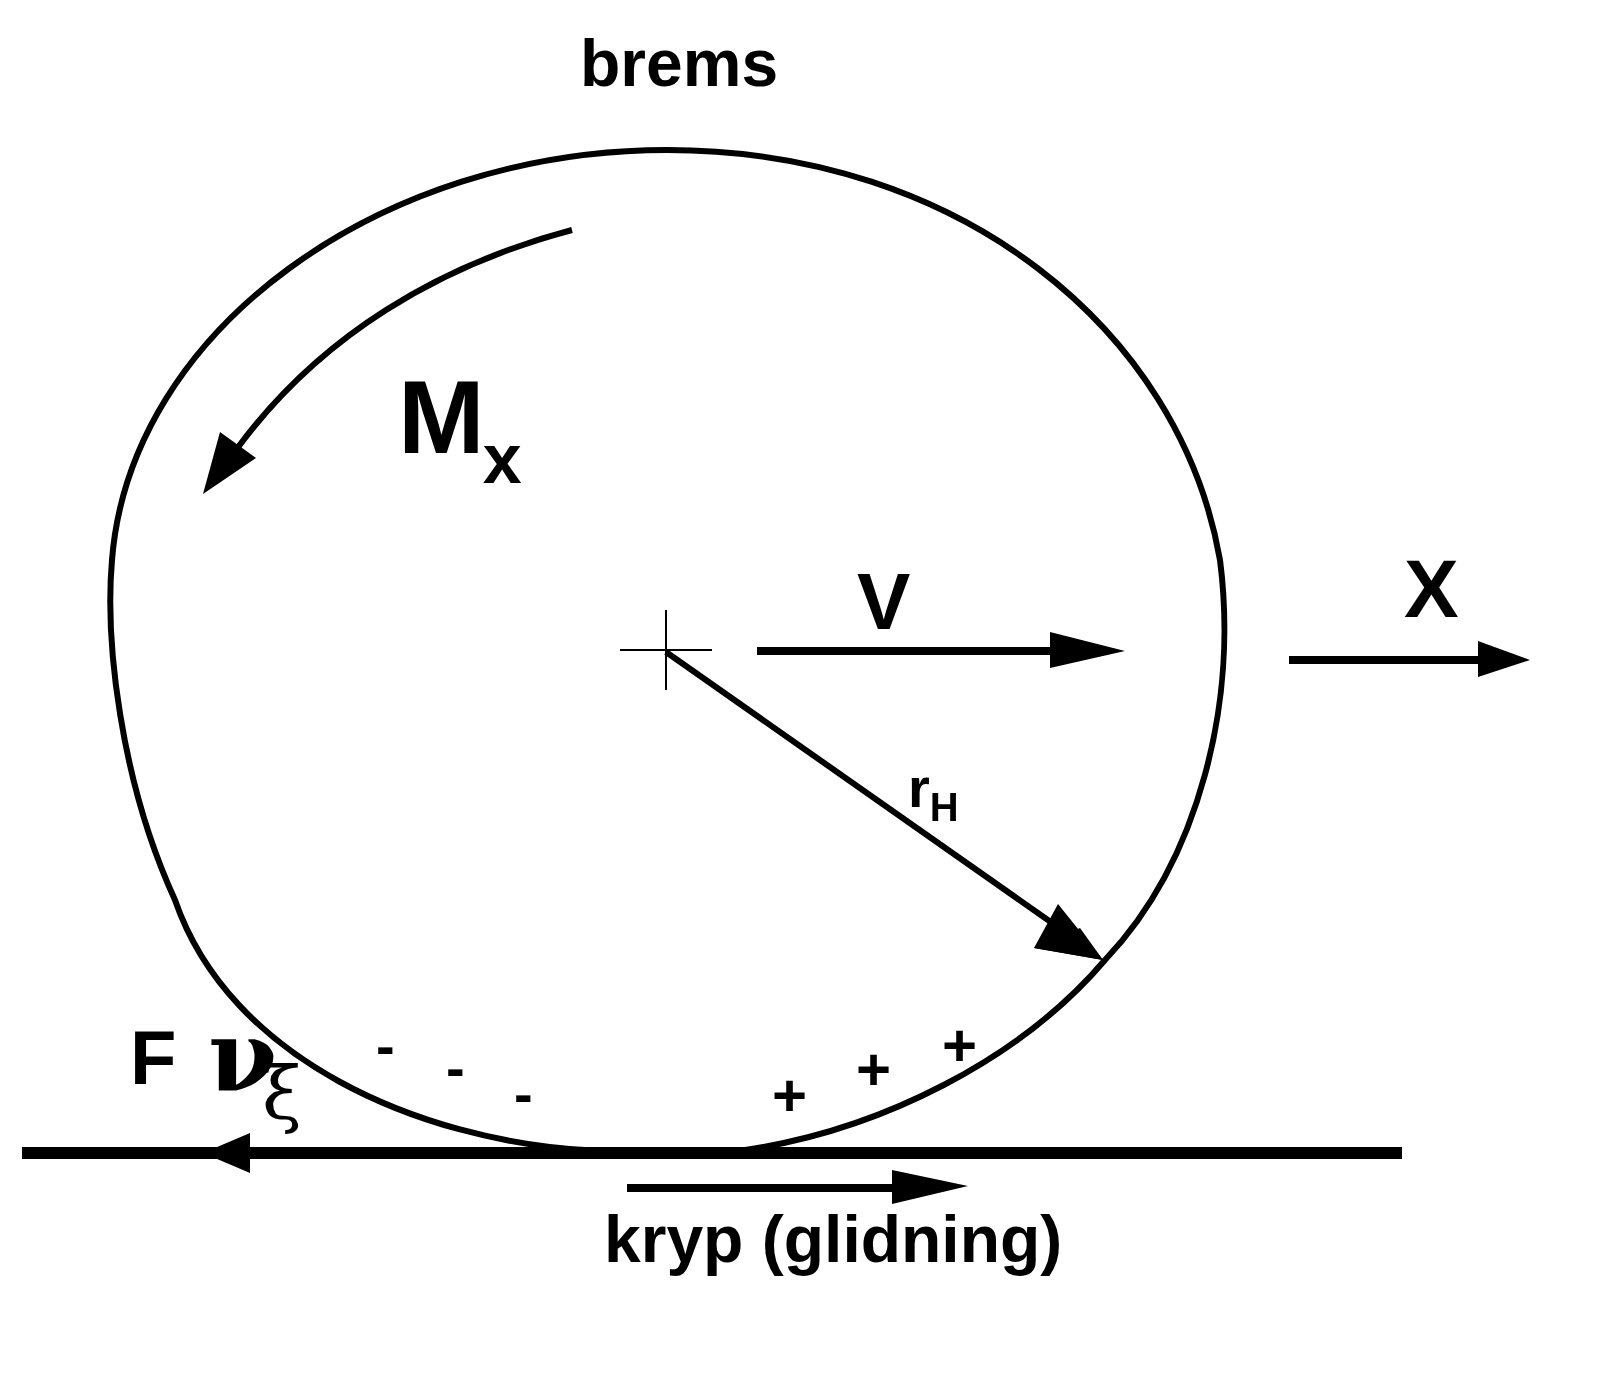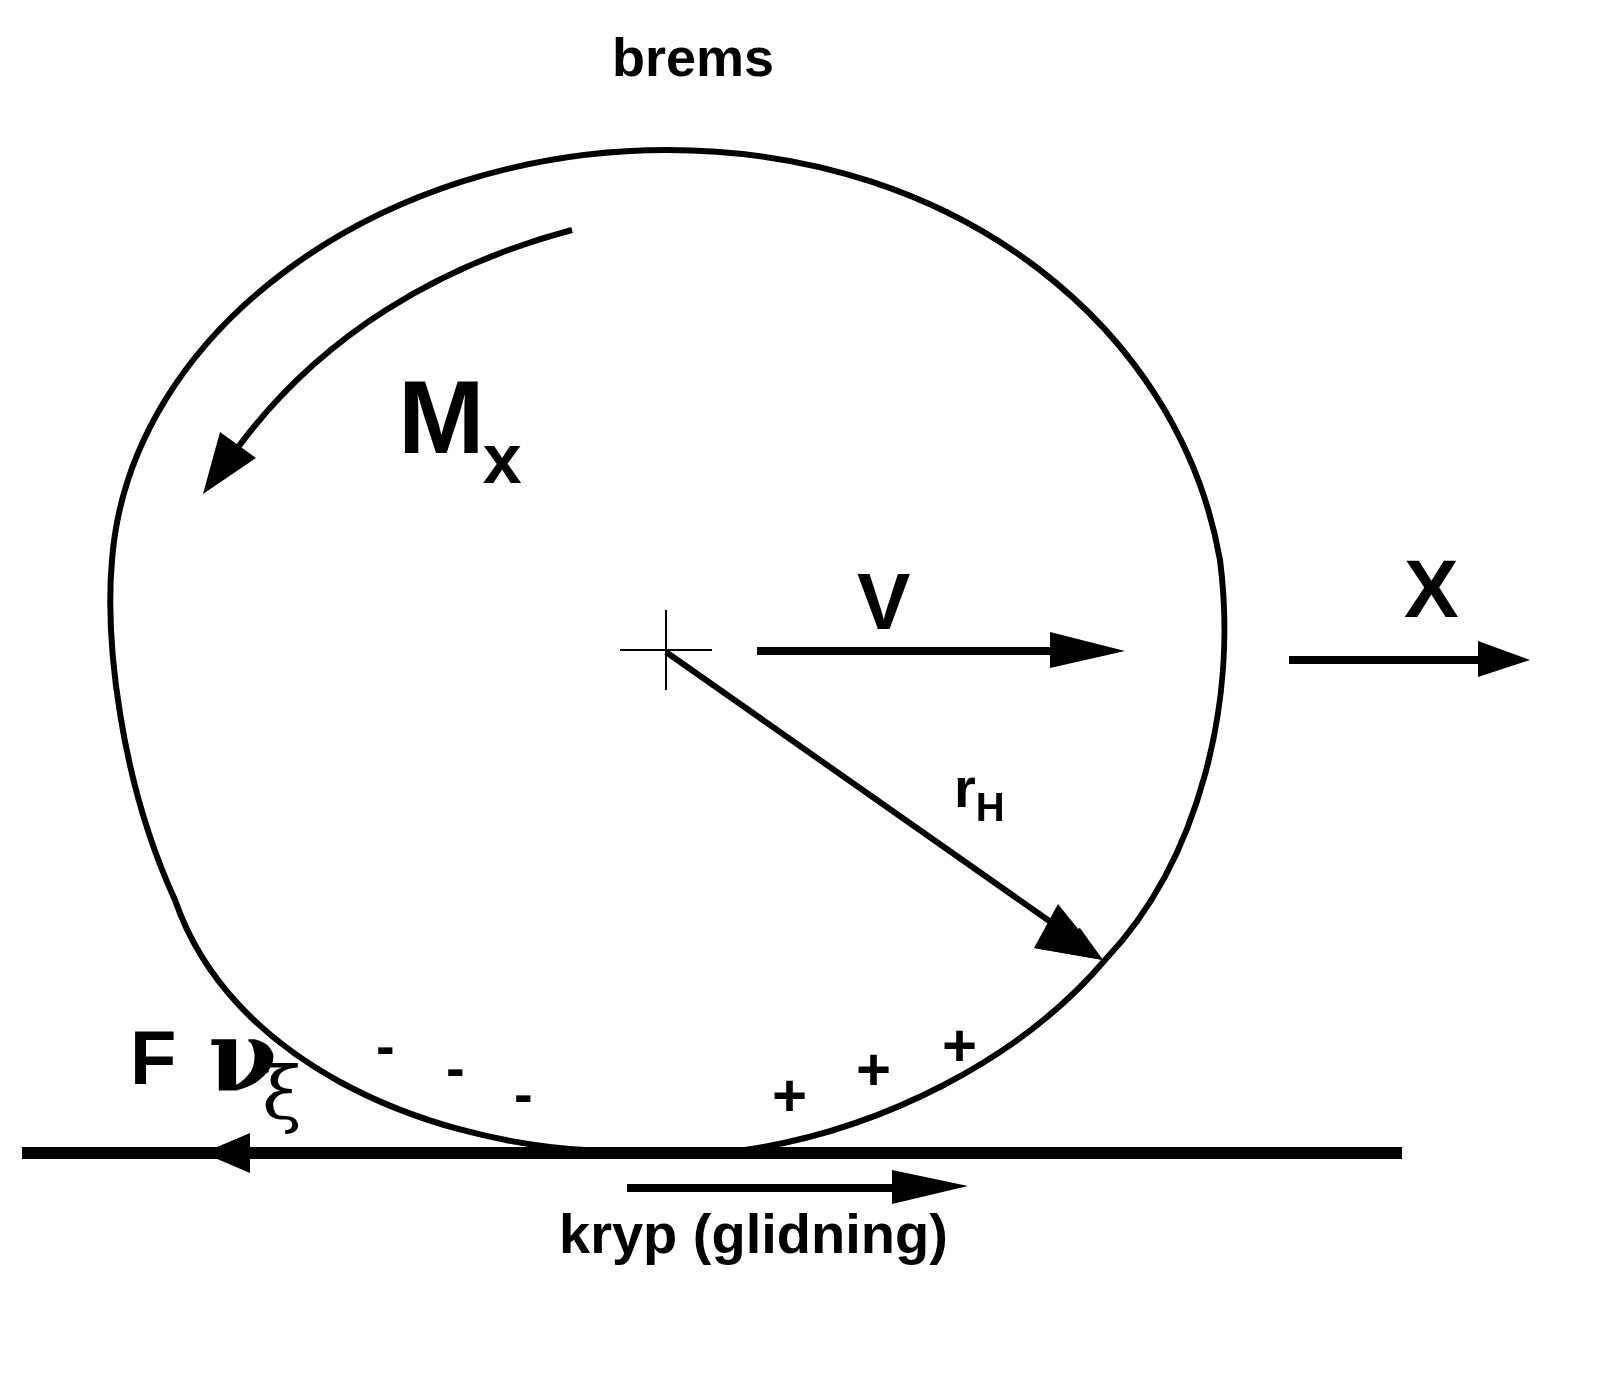--- a/index.html
+++ b/index.html
@@ -1,32 +1,32 @@
 <!DOCTYPE html>
 <html><head>
 <meta charset="utf-8">
 <style>
   html, body { margin: 0; padding: 0; background: #ffffff; }
   body { width: 1600px; height: 1378px; position: relative; overflow: hidden; }
   #stage { position: absolute; left: 0; top: 0; width: 1600px; height: 1378px; }
   svg { position: absolute; left: 0; top: 0; }
   .lbl { position: absolute; color: #000; font-family: "Liberation Sans", sans-serif; font-weight: bold; white-space: nowrap; line-height: 1; }
   .serif { font-family: "DejaVu Serif", serif; font-weight: normal; }
-  #title-brems { left: 612px; top: 30px; font-size: 54px; }
+  #title-brems { left: 580px; top: 30px; font-size: 66px; }
   #label-mx { left: 398px; top: 318px; font-size: 104px; letter-spacing: -2px; margin-top: 47px; }
   #label-mx .sub { font-size: 70px; position: relative; top: 30px; }
   #label-v { left: 857px; top: 562px; font-size: 80px; }
   #label-x { left: 1404px; top: 548px; font-size: 82px; }
-  #label-rh { left: 908px; top: 760px; font-size: 56px; margin-left: 46px; }
+  #label-rh { left: 908px; top: 760px; font-size: 56px; }
   #label-rh .sub { font-size: 40px; position: relative; top: 14px; font-weight: bold; }
   #label-f { left: 130px; top: 1020px; font-size: 76px; }
   #label-nu { left: 208px; top: 1006px; font-size: 100px; font-weight: bold; font-family: "DejaVu Serif", serif; }
   #label-xi { left: 262px; top: 1058px; font-size: 72px; }
   .sign { position: absolute; font-family: "Liberation Sans", sans-serif; font-size: 56px; font-weight: bold; line-height: 1; color: #000; }
-  #label-kryp { left: 559px; top: 1206px; font-size: 56px; }
+  #label-kryp { left: 604px; top: 1206px; font-size: 66px; }
 </style>
 </head>
 <body>
 
 <div id="stage">
   <svg width="1600" height="1378" viewBox="0 0 1600 1378">
     <defs>
       <marker id="arrowhead" markerWidth="10" markerHeight="8" refX="9" refY="4" orient="auto" markerUnits="userSpaceOnUse" viewBox="0 0 10 8">
         <path d="M0,0 L10,4 L0,8 Z" fill="#000"></path>
       </marker>

